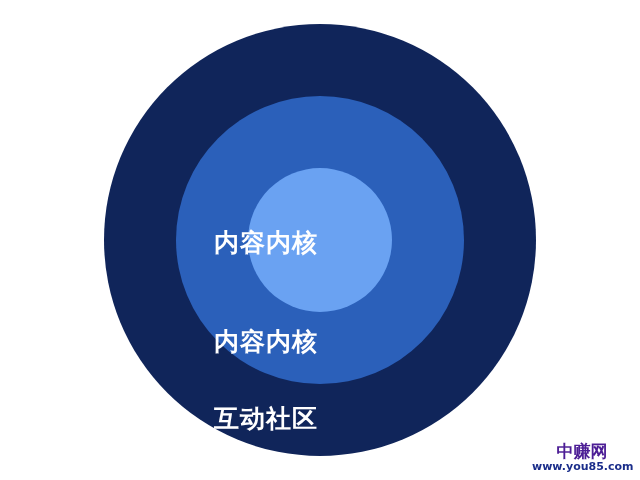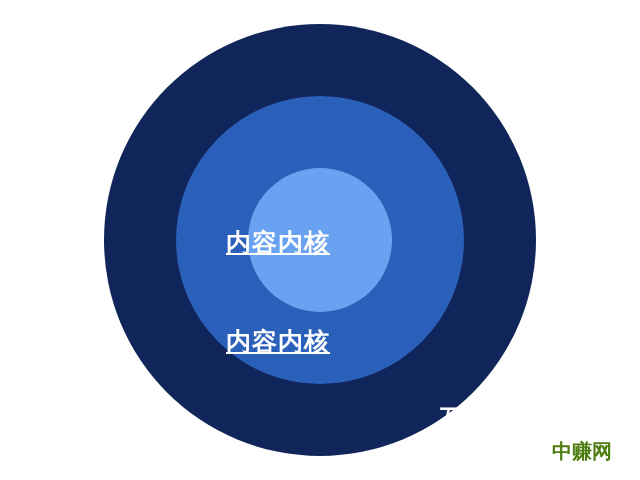--- a/index.html
+++ b/index.html
@@ -2,35 +2,36 @@
 <html><head>
 <meta charset="utf-8">
 <style>
   html, body { margin: 0; padding: 0; }
   body { width: 640px; height: 480px; background: #ffffff; position: relative; overflow: hidden;
          font-family: "DejaVu Sans", "Liberation Sans", sans-serif; }
   .circle { position: absolute; border-radius: 50%; }
   .outer { left: 104px; top: 24px; width: 432px; height: 432px; background: #10255a; }
   .middle { left: 176px; top: 96px; width: 288px; height: 288px; background: #2b60ba; }
   .inner { left: 248px; top: 168px; width: 144px; height: 144px; background: #6aa2f2; }
-  .label { position: absolute; left: 12px; width: 532px; text-align: center; color: #ffffff;
-           font-size: 25px; font-weight: bold; letter-spacing: 1px; text-decoration: underline; }
+  .label { position: absolute; left: 0; width: 532px; text-align: center; color: #ffffff;
+           font-size: 25px; font-weight: bold; letter-spacing: 1px; }
   .lbl-inner { top: 226px; }
   .lbl-middle { top: 325px; }
-  .lbl-outer { top: 402px; text-align: right; }
+  .lbl-outer { top: 402px; }
   .wm { position: absolute; right: 8px; top: 442px; text-align: center; width: 100px; }
-  .wm-cn { color: #4d7c0f; font-size: 20px; font-weight: bold; line-height: 18px; }
+  .wm-cn { color: #4c1d95; font-size: 17px; font-weight: bold; line-height: 18px; }
   .wm-url { color: #1a2d8a; font-size: 11px; font-weight: bold; line-height: 14px; }
 </style>
 </head>
 <body>
 
 <div class="circle outer"></div>
 <div class="circle middle"></div>
 <div class="circle inner"></div>
 
 <div class="label lbl-inner">内容内核</div>
 <div class="label lbl-middle">内容内核</div>
 <div class="label lbl-outer">互动社区</div>
 
 <div class="wm">
   <div class="wm-cn">中赚网</div>
+  <div class="wm-url">www.you85.com</div>
 </div>
 
 </body></html>

